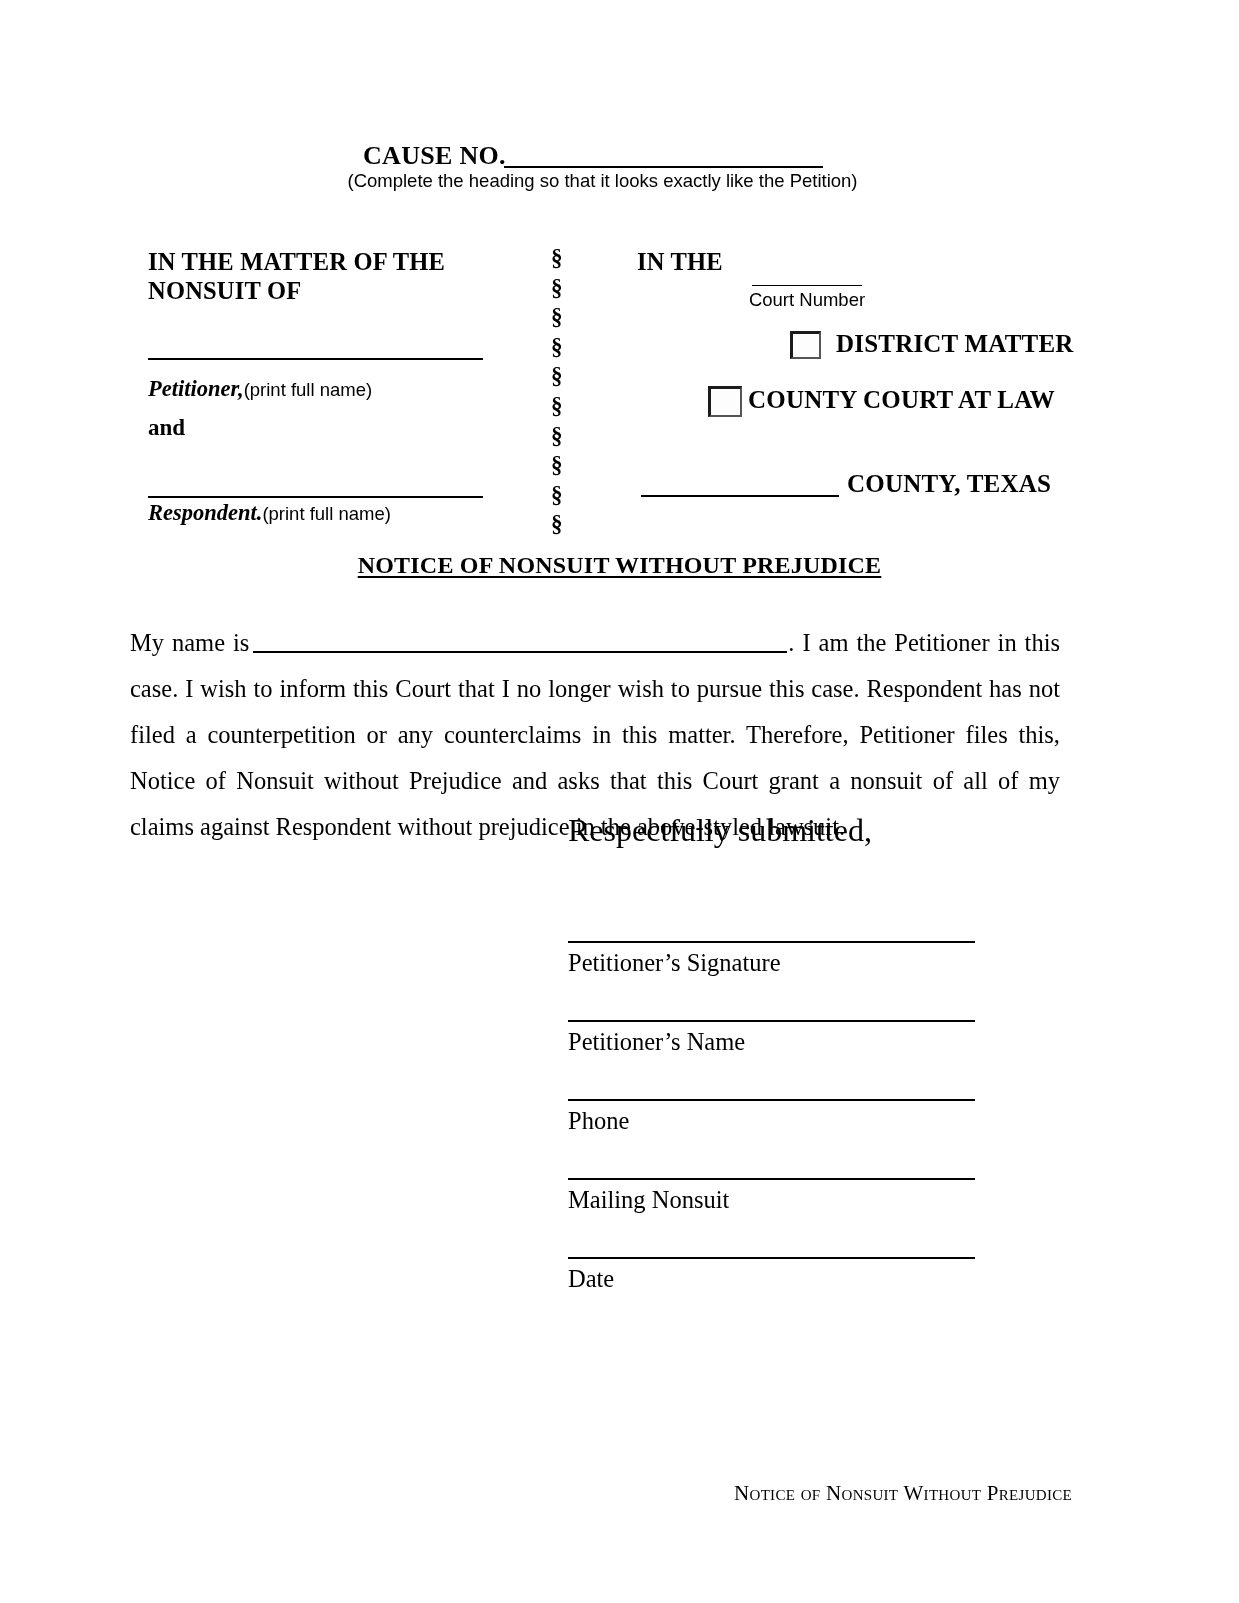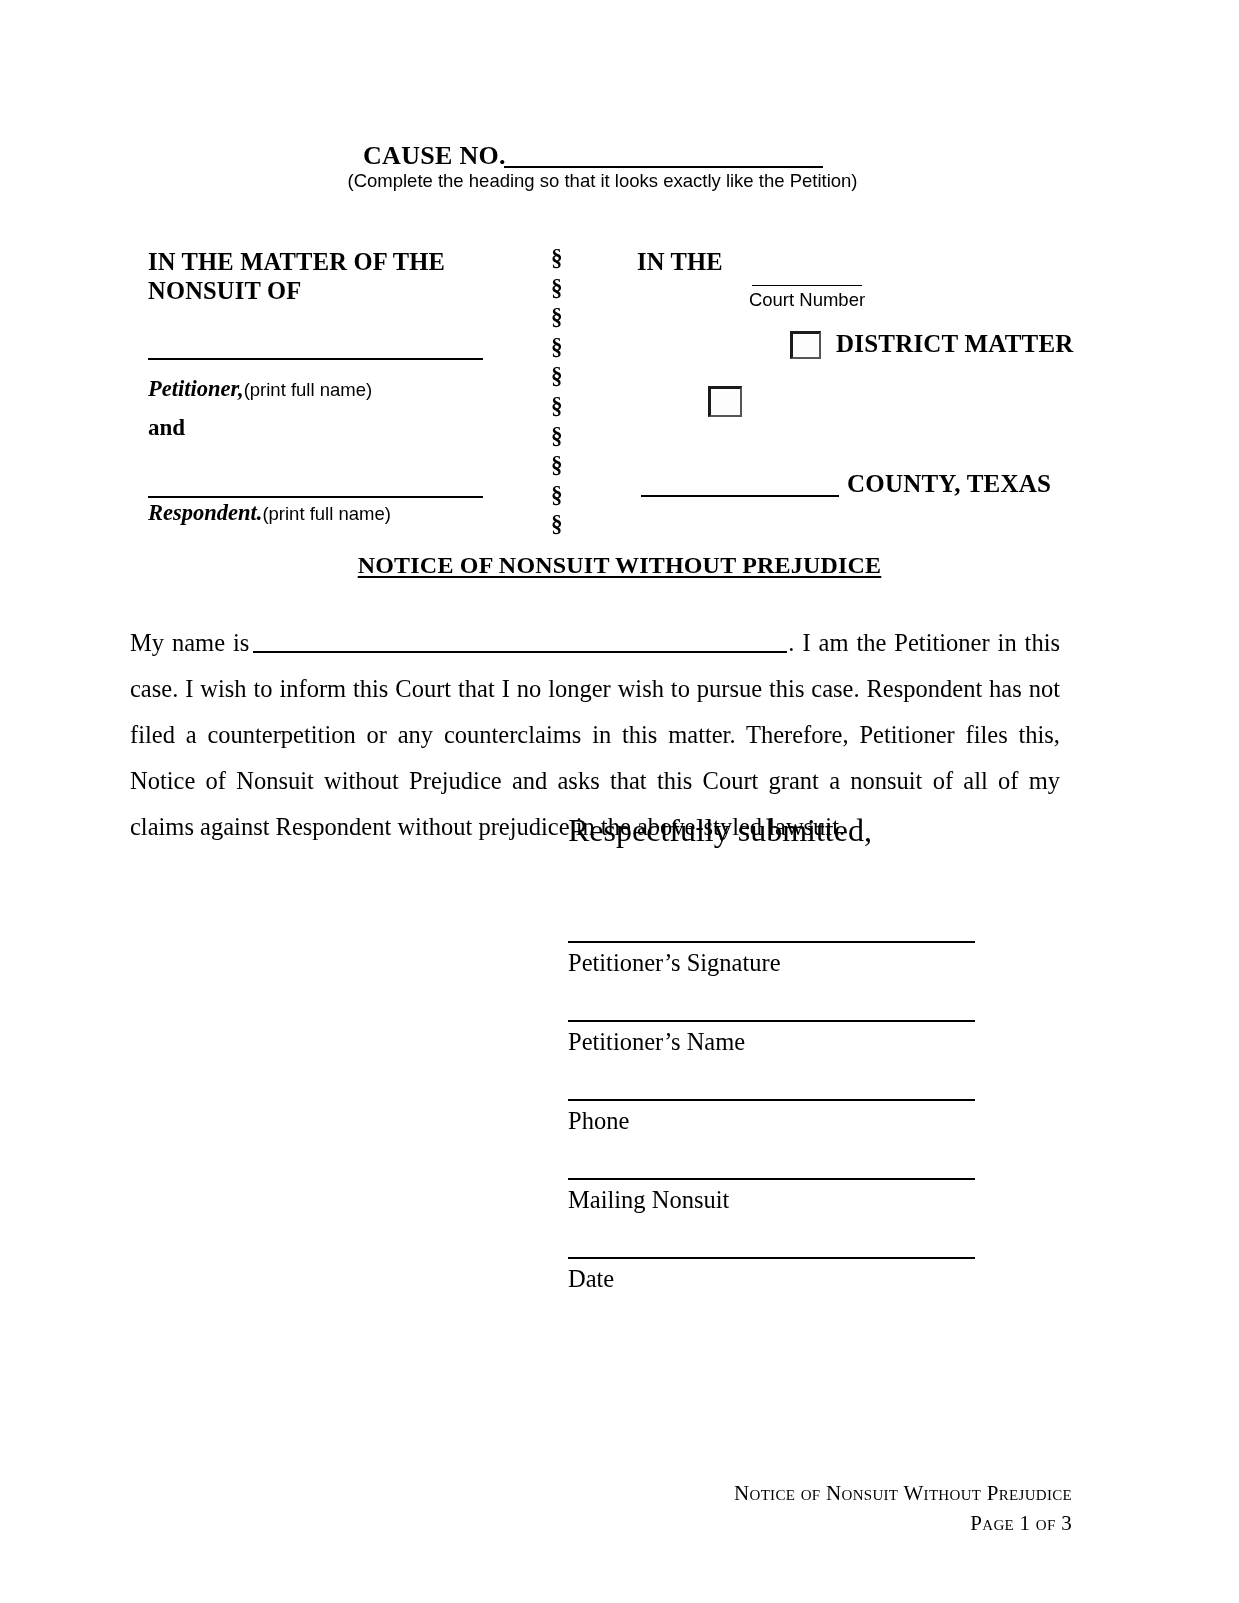--- a/index.html
+++ b/index.html
@@ -327,20 +327,21 @@
     </div>
 
   <div class="abs serif" id="in-the-label">IN THE</div>
   <div class="rule-thin" id="court-number-rule"></div>
   <div class="abs" id="court-number-label">Court Number</div>
 
   <div class="checkbox" id="district-court-checkbox"></div>
   <div class="abs serif" id="district-court-label">DISTRICT MATTER</div>
 
   <div class="checkbox" id="county-court-checkbox"></div>
+  <div class="abs serif" id="county-court-label">COUNTY COURT AT LAW</div>
 
   <div class="rule" id="county-blank-rule"></div>
   <div class="abs serif" id="county-texas-label">COUNTY, TEXAS</div>
 
   <div class="abs serif" id="doc-title">NOTICE OF NONSUIT WITHOUT PREJUDICE</div>
 
   <div class="abs serif" id="body-paragraph"><span>My name is</span><span class="namefill"></span><span>.  I am the Petitioner in this case. I wish to inform this Court that I no longer wish to pursue this case.  Respondent has not filed a counterpetition or any counterclaims in this matter.  Therefore, Petitioner files this, Notice of Nonsuit without Prejudice and asks that this Court grant a nonsuit of all of my claims against Respondent without prejudice in the above-styled lawsuit.</span></div>
 
 
   <div class="abs serif" id="respectfully-submitted">Respectfully submitted,</div>
@@ -355,16 +356,15 @@
   <div class="sig-label serif" id="sig-label-phone">Phone</div>
 
   <div class="sig-rule" id="sig-rule-address"></div>
   <div class="sig-label serif" id="sig-label-address">Mailing Nonsuit</div>
 
   <div class="sig-rule" id="sig-rule-date"></div>
   <div class="sig-label serif" id="sig-label-date">Date</div>
 
   <div id="footer" class="serif">
     <span>Notice of Nonsuit Without Prejudice</span>
-    <span id="footer-line-2">Page 1 of 3</span>
   </div>
 
 </div>
 
 </body></html>

